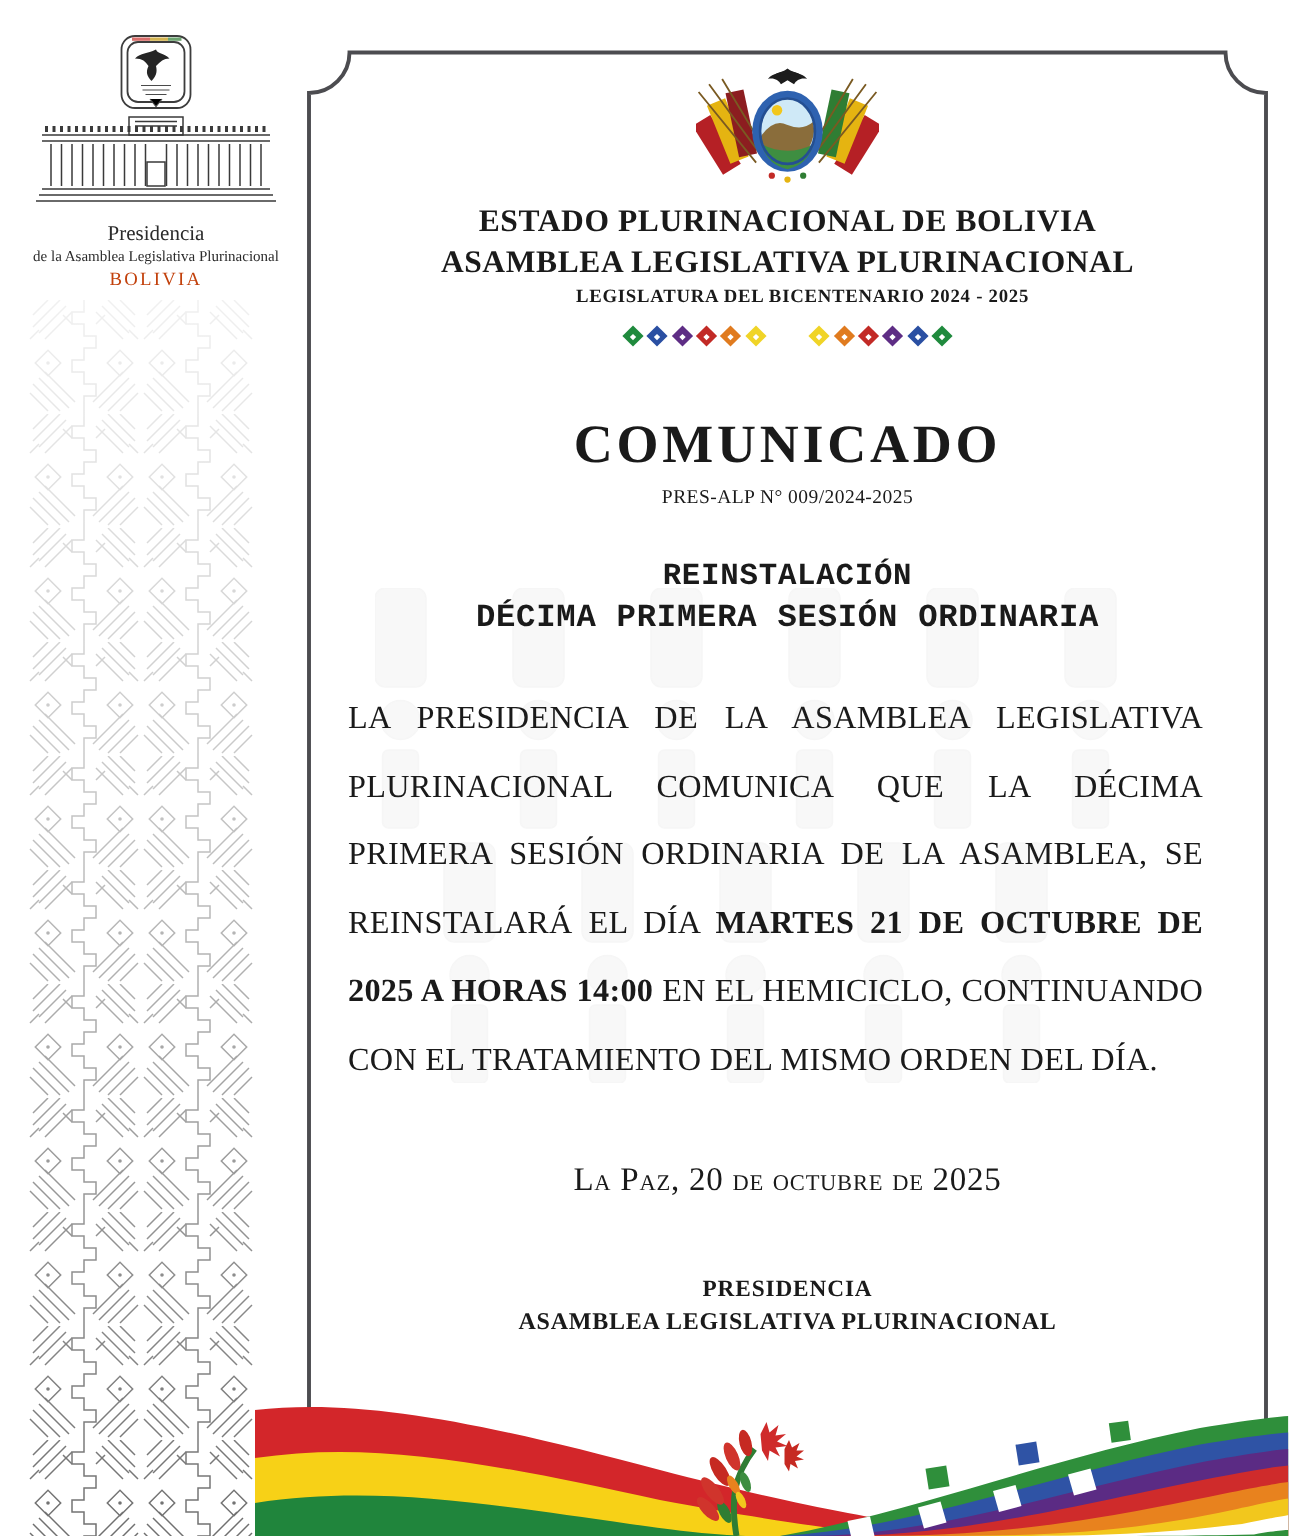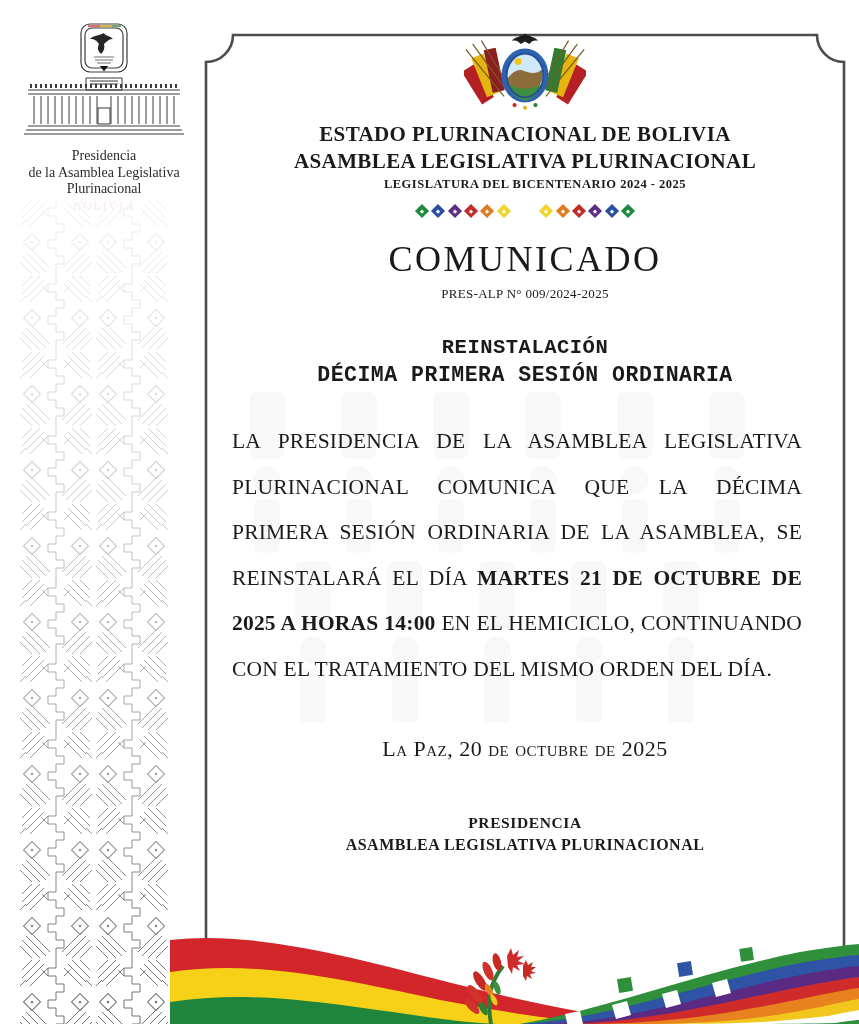--- a/index.html
+++ b/index.html
@@ -5,36 +5,36 @@
   html,body{margin:0;padding:0;}
   body{
     width:859px;height:1024px;position:relative;overflow:hidden;
     background:#ffffff;color:#1a1a1a;
     font-family:"Liberation Serif","DejaVu Serif",serif;
   }
   
   .sidebar{position:absolute;left:16px;top:20px;width:176px;}
   .sidebar-logo{text-align:center;}
   .logo-line1{font-size:14px;margin-top:2px;color:#2b2b2b;}
-  .logo-line2{font-size:14px;color:#2b2b2b;margin-top:1px;}
+  .logo-line2{font-size:10px;color:#2b2b2b;margin-top:1px;}
   .logo-line3{font-size:12.5px;letter-spacing:1.5px;color:#c2410c;margin-top:2px;}
   .side-pattern{position:absolute;left:18px;top:200px;width:152px;height:824px;z-index:1;}
   
   .frame-svg{position:absolute;left:204px;top:32px;width:642px;height:992px;z-index:2;}
-  .doc{position:absolute;left:204px;top:16px;width:642px;z-index:3;text-align:center;}
+  .doc{position:absolute;left:204px;top:28px;width:642px;z-index:3;text-align:center;}
   .arms{margin-top:14px;}
   .doc-h1{font-size:21px;font-weight:bold;letter-spacing:.4px;margin-top:4px;}
   .doc-h2{font-size:21px;font-weight:bold;letter-spacing:.4px;margin-top:2px;}
   .doc-h3{font-size:12.5px;font-weight:bold;letter-spacing:.5px;margin-top:3px;padding-left:20px;}
   .dia-row{display:flex;justify-content:center;align-items:center;margin-top:12px;height:14px;}
   .dia-group{display:flex;}
   .dia-gap{width:26px;}
   .dia{width:10px;height:10px;transform:rotate(45deg);display:inline-block;margin:0 3.2px;position:relative;}
   .dia .dia-in{position:absolute;left:3.5px;top:3.5px;width:3px;height:3px;background:#fff;}
-  .title-main{font-size:36px;font-weight:normal;letter-spacing:2.5px;margin-top:20px;}
+  .title-main{font-size:36px;font-weight:bold;letter-spacing:2.5px;margin-top:44px;}
   .title-ref{font-size:13px;margin-top:6px;letter-spacing:.3px;}
   .subtitle{margin-top:34px;font-weight:bold;font-family:Liberation Mono, monospace;}
   .subtitle-l1{font-size:20.5px;letter-spacing:.5px;}
   .subtitle-l2{font-size:21.5px;letter-spacing:.5px;margin-top:4px;}
   .body-par{
     margin:32px 44px 0 28px;text-align:justify;
     font-size:21.5px;line-height:2.12;letter-spacing:.2px;
     position:relative;z-index:3;
   }
   .body-par .b{font-weight:bold;}

